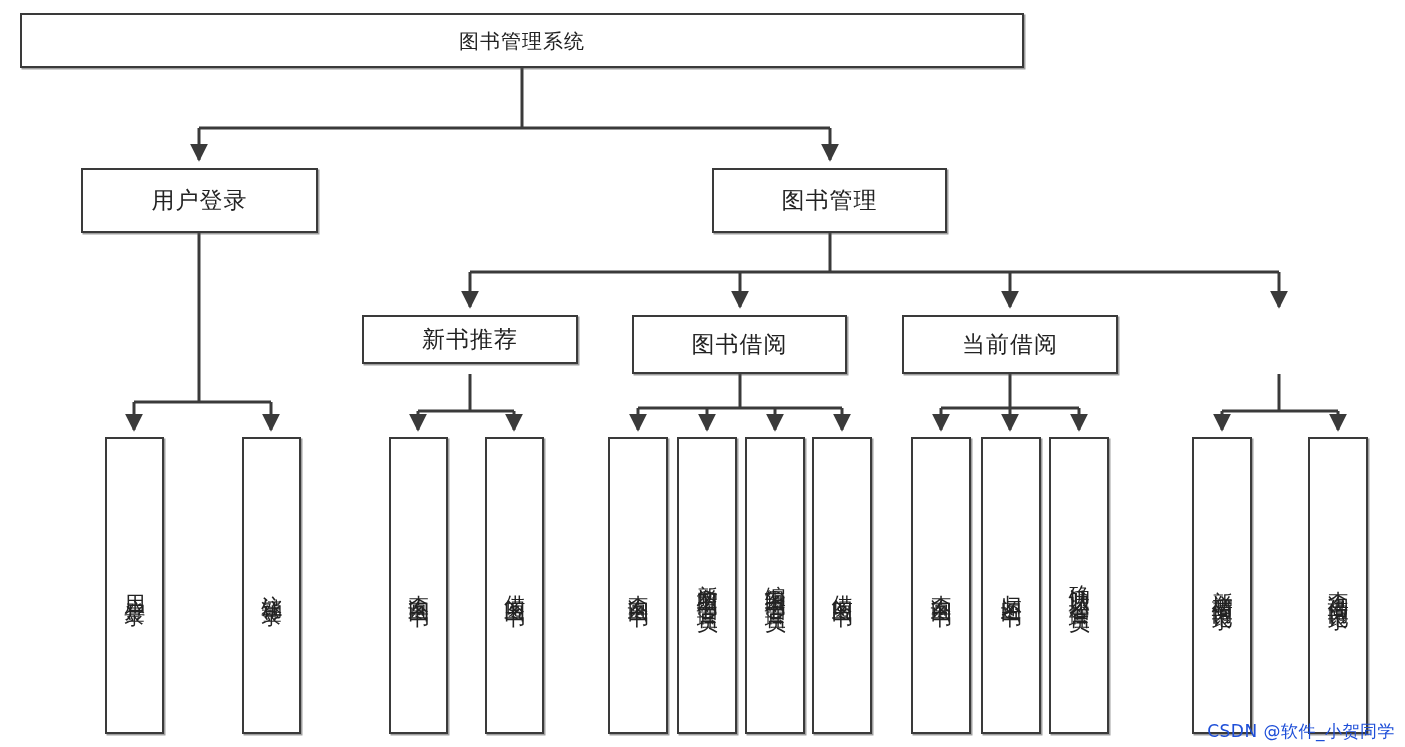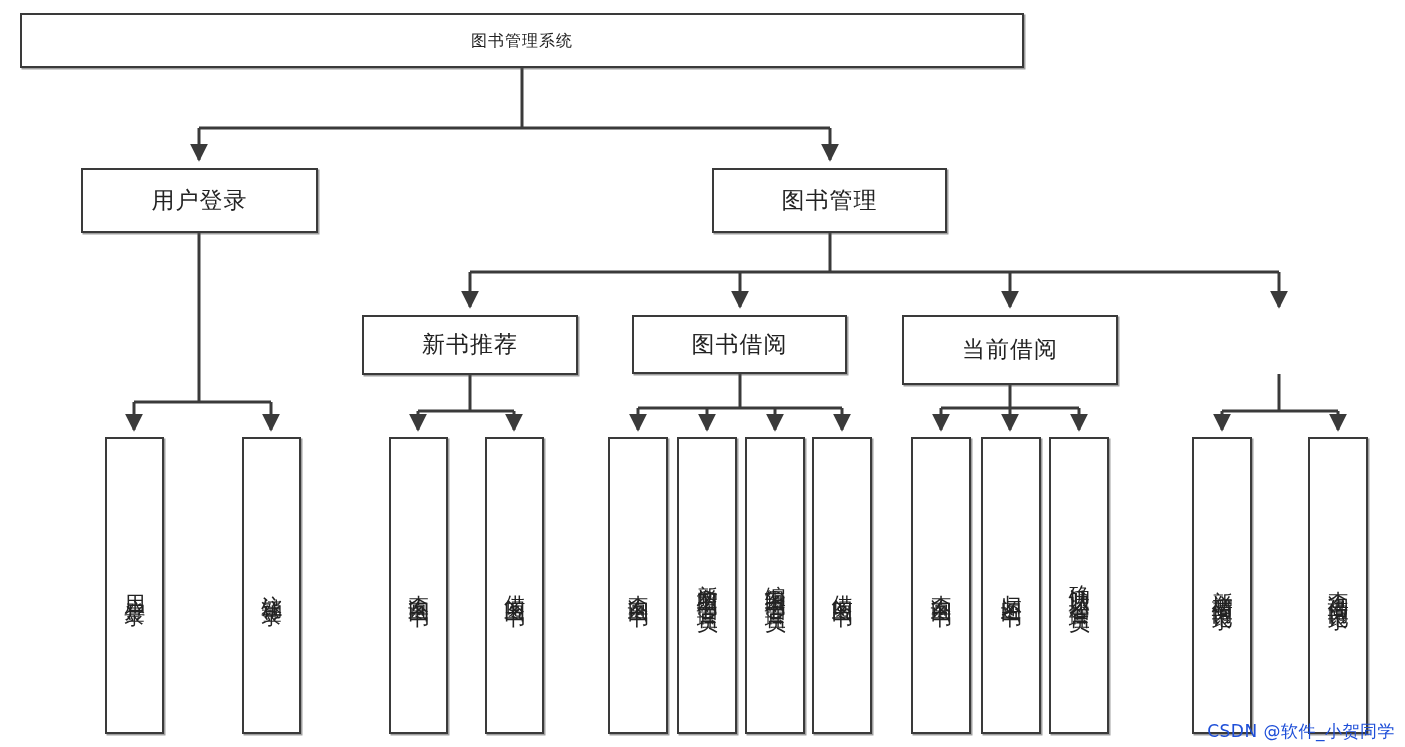--- a/index.html
+++ b/index.html
@@ -39,21 +39,21 @@
     justify-content: center;
     color: #222222;
   }
   .node.horiz {
     font-size: 23px;
     letter-spacing: 1px;
     line-height: 1.2;
     white-space: nowrap;
   }
   .node.root {
-    font-size: 16px;
+    font-size: 20px;
   }
   
   .node.vert {
     writing-mode: vertical-rl;
     text-orientation: upright;
     font-size: 21px;
     line-height: 1.25;
     letter-spacing: 4px;
     padding-top: 6px;
     padding-bottom: 6px;
@@ -138,29 +138,29 @@
   </div>
 
   <div class="node horiz" style="left:81px; top:168px; width:237px; height:65px;">
     <span>用户登录</span>
   </div>
 
   <div class="node horiz" style="left:712px; top:168px; width:235px; height:65px;">
     <span>图书管理</span>
   </div>
 
-  <div class="node horiz" style="left:362px; top:315px; width:216px; height:60px;">
+  <div class="node horiz" style="left:362px; top:315px; width:216px; height:49px;">
     <span>新书推荐</span>
   </div>
 
   <div class="node horiz" style="left:632px; top:315px; width:215px; height:59px;">
     <span>图书借阅</span>
   </div>
 
-  <div class="node horiz" style="left:902px; top:315px; width:216px; height:70px;">
+  <div class="node horiz" style="left:902px; top:315px; width:216px; height:59px;">
     <span>当前借阅</span>
   </div>
 
 
   <div class="node vert" style="left:105px; top:437px; width:59px; height:297px;">
     <span class="vlabel">用户登录</span>
   </div>
 
   <div class="node vert" style="left:242px; top:437px; width:59px; height:297px;">
     <span class="vlabel">注销登录</span>

